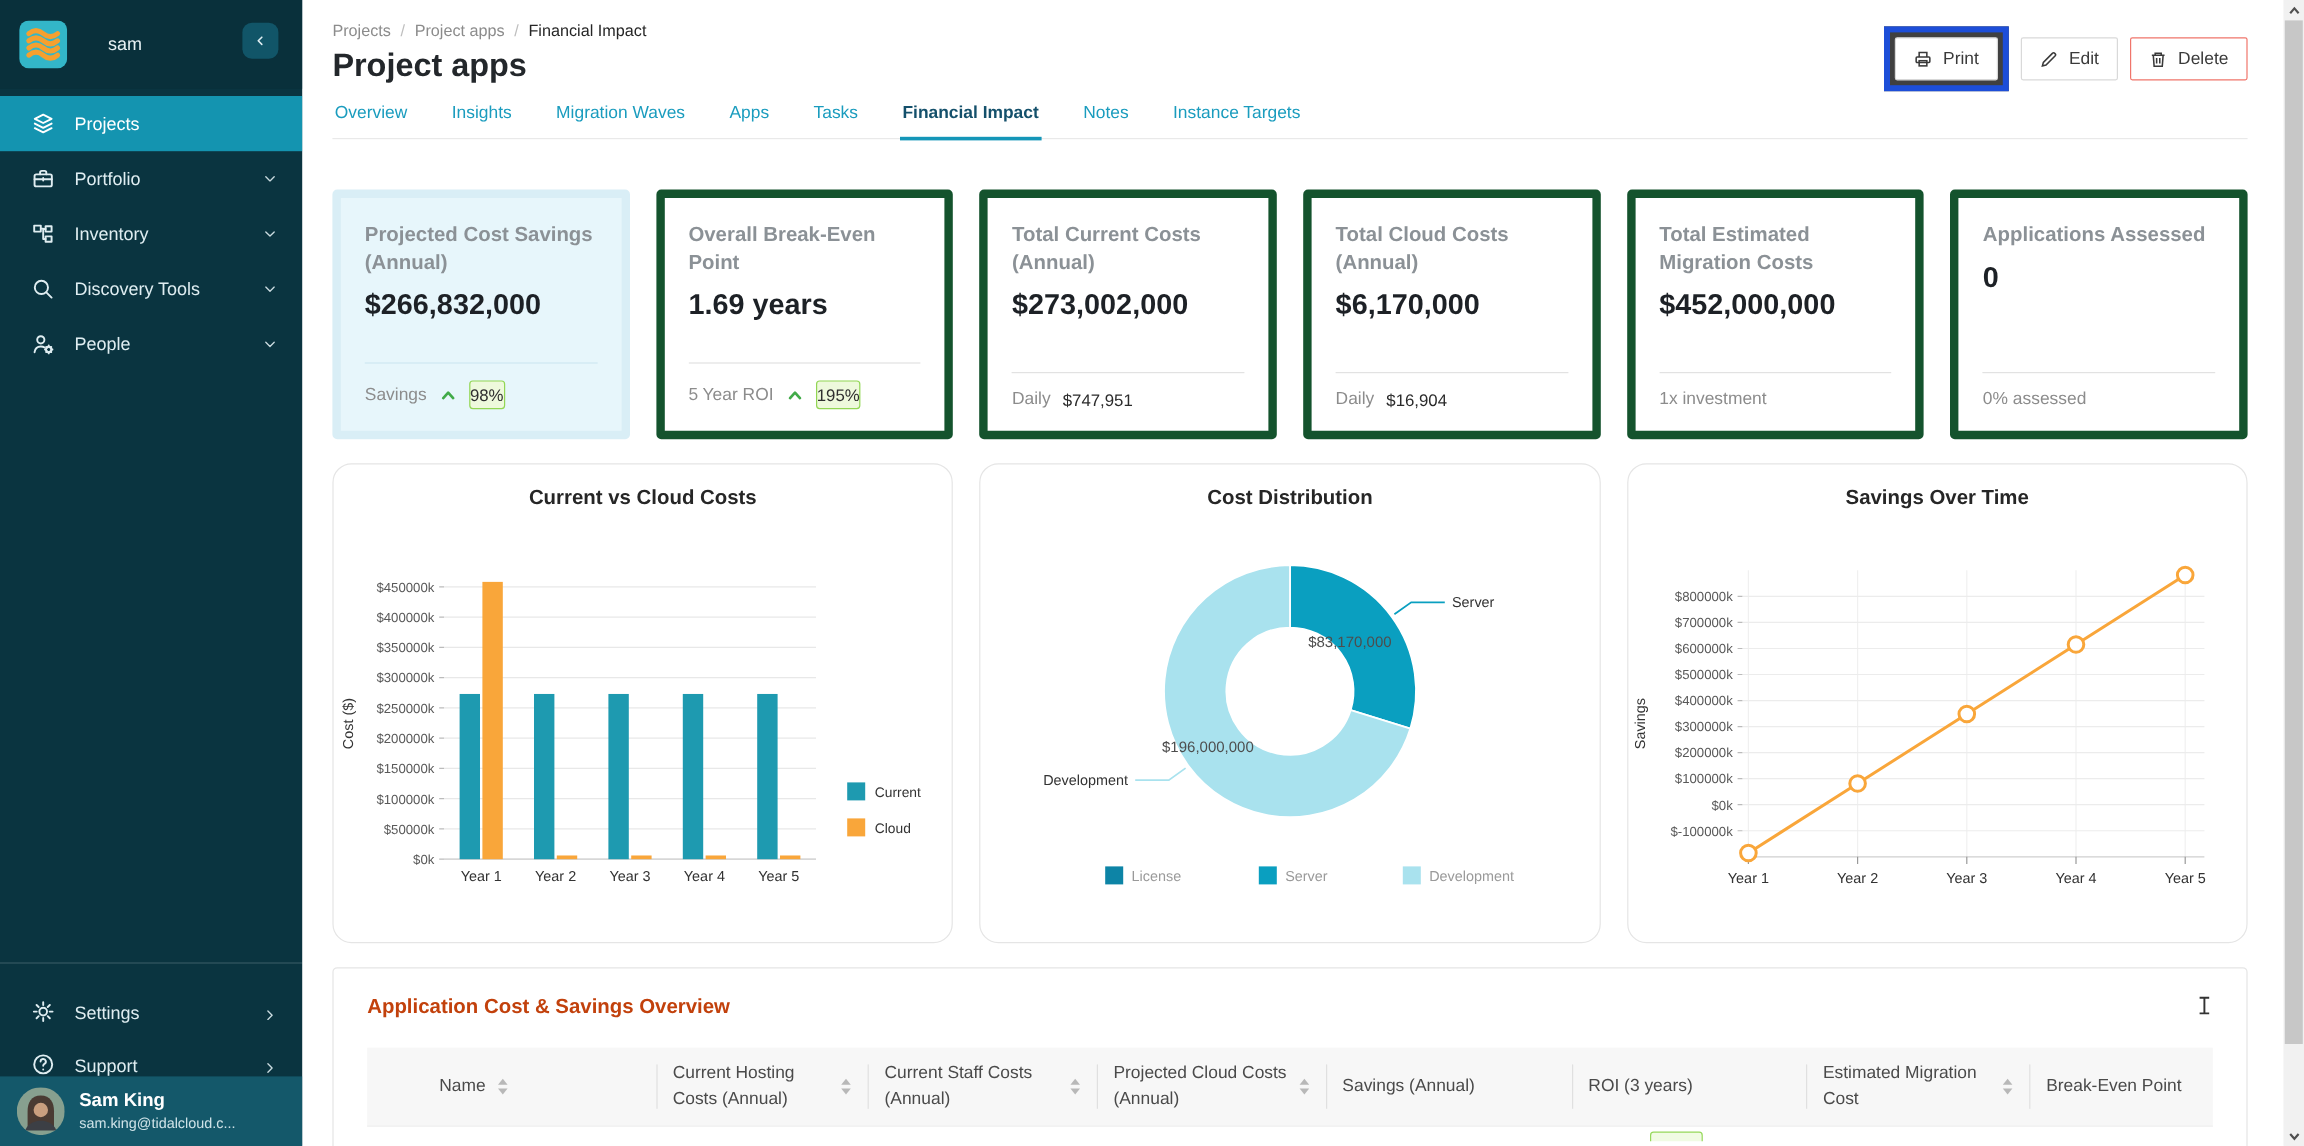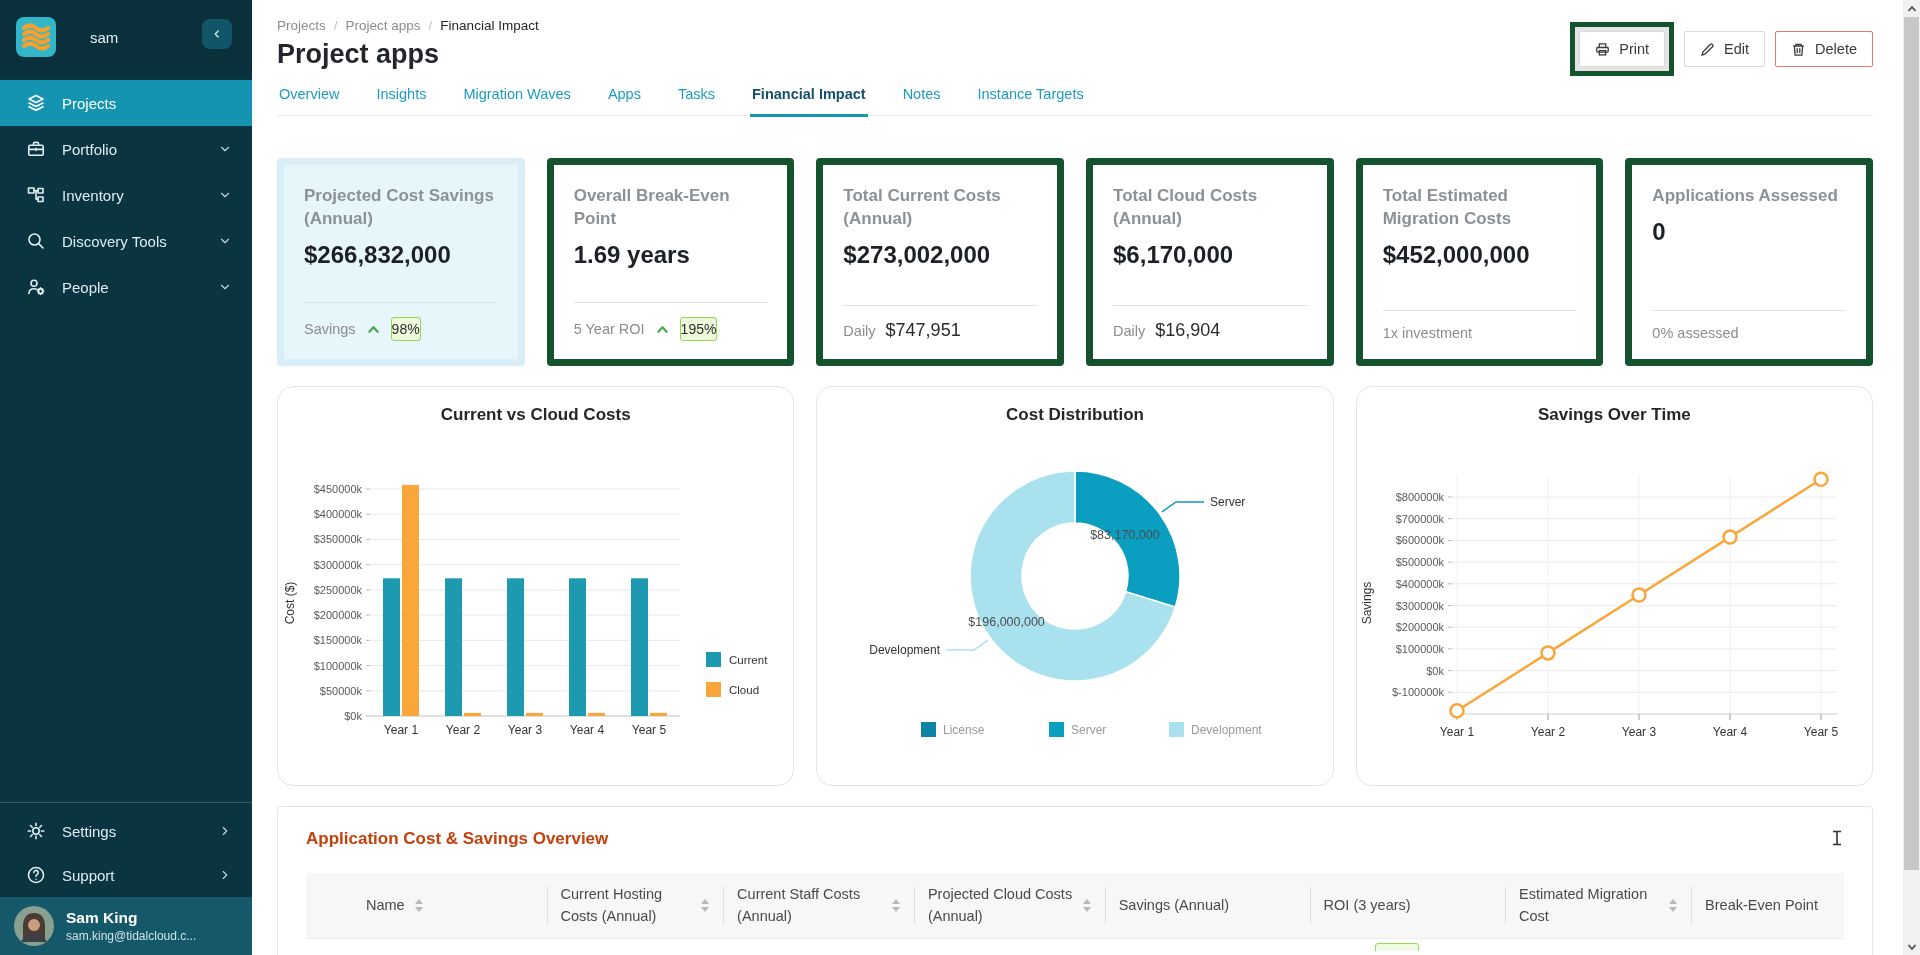--- a/index.html
+++ b/index.html
@@ -14,57 +14,57 @@
   .collapse { position:absolute; right:20px; top:19px; width:30px; height:30px; border:none; border-radius:8px;
     background:#115568; color:#dfeef2; cursor:pointer; display:flex; align-items:center; justify-content:center; }
   .sb-item { display:flex; align-items:center; height:46px; padding:0 20px 0 26px; color:#dfedf1; font-size:15px; cursor:pointer; }
   .sb-item.active { background:#1494b0; color:#fff; }
   .sb-item .ic { width:20px; height:20px; margin-right:16px; display:flex; }
   .sb-item .ic svg, .chev svg { width:100%; height:100%; }
   .sb-item .chev { margin-left:auto; width:14px; height:14px; opacity:.9; display:flex; }
   #sb-nav { padding-top:6px; }
   .sb-bottom { position:absolute; bottom:58px; left:0; right:0; }
   .sb-divider { height:1px; background:rgba(255,255,255,.18); margin-bottom:6px; }
-  .sb-bottom .sb-item { height:44px; }
+  .sb-bottom .sb-item { height:44px;align-items:flex-end; }
   .profile { position:absolute; bottom:0; left:0; width:252px; height:58px; background:#14586a;
     display:flex; align-items:center; padding:0 14px; gap:12px; cursor:pointer; }
   .avatar { width:40px; height:40px; border-radius:50%; overflow:hidden; flex:0 0 auto; }
   .p-name { color:#fff; font-size:15.5px; font-weight:700; }
   .p-email { color:#cfe3e8; font-size:12px; margin-top:2px; }
 
   
   .main { position:fixed; left:252px; top:0; width:1651px; height:955px; padding:0 30px 0 25px; background:#fff; }
   .breadcrumb { margin-top:18px; font-size:13.5px; color:#8c8c8c; display:flex; gap:8px; align-items:center; }
   .breadcrumb .sep { color:#bfbfbf; }
   .breadcrumb .cur { color:#262626; }
   .crumb { cursor:pointer; }
   .page-title { margin-top:6px; font-size:27px; font-weight:700; color:#23272b; }
   .tabs { margin-top:10px; display:flex; gap:33px; border-bottom:1px solid #e9e9e9; }
   .tab { padding:6px 2px 12px; font-size:14.5px; color:#1a9cbe; cursor:pointer; border-bottom:3px solid transparent; margin-bottom:-2px; }
   .tab.active { color:#14506b; font-weight:700; border-bottom-color:#1496b8; }
 
   .actions { position:absolute; top:22px; right:30px; display:flex; align-items:center; gap:10px; }
-  .print-hl { border:5px solid #14532d; padding:4px; background:#e5e5e5; display:flex; }
+  .print-hl { border:5px solid #1d4ed8; padding:4px; background:#404040; display:flex; }
   .btn { display:inline-flex; align-items:center; gap:9px; height:36px; padding:0 15px; background:#fff;
     border:1px solid #d9d9d9; border-radius:2px; font-size:14.5px; color:#3a3a3a; cursor:pointer;
     font-family:"Liberation Sans", sans-serif; }
   .btn.danger { border-color:#f0756b; }
   .btn svg { width:15px; height:15px; }
 
   
   .kpi-row { margin-top:42px; display:flex; gap:22px; }
   .kpi { flex:1; height:208px; border:7px solid #14532d; border-radius:4px; background:#fff;
     padding:20px 20px 18px; display:flex; flex-direction:column; }
   .kpi.hl { background:#e7f6fb; border-color:#d9eef6; }
   .kpi-title { font-size:17px; font-weight:700; color:#8b9196; line-height:1.35; }
   .kpi-value { font-size:24px; font-weight:700; color:#1d2126; margin-top:10px; }
   .kpi-div { margin-top:auto; border-top:1px solid #e2e2e2; padding-top:14px; display:flex; align-items:center; gap:10px; }
   .kpi.hl .kpi-div { border-color:#cde7f0; }
   .kpi-label { color:#8c8c8c; font-size:14.5px; }
-  .kpi-strong { color:#2b2b2b; font-size:18px; }
+  .kpi-strong { color:#2b2b2b; font-size:14px; }
   .up { color:#42ab49; width:15px; height:15px; display:flex; }
   .up svg { width:100%; height:100%; }
   .badge { background:#eef9dc; border:1px solid #92d654; border-radius:3px; padding:3px 0; font-size:14px; color:#2f2f2f; }
 
   
   .charts-row { margin-top:20px; display:flex; gap:22px; }
   .chart-card { flex:1; height:400px; border:1px solid #e5e5e5; border-radius:16px; background:#fff; padding-top:18px; overflow:hidden; }
   .chart-title { text-align:center; font-size:17px; font-weight:700; color:#262626; }
   .chart-body svg { display:block; margin:6px auto 0; }
 

